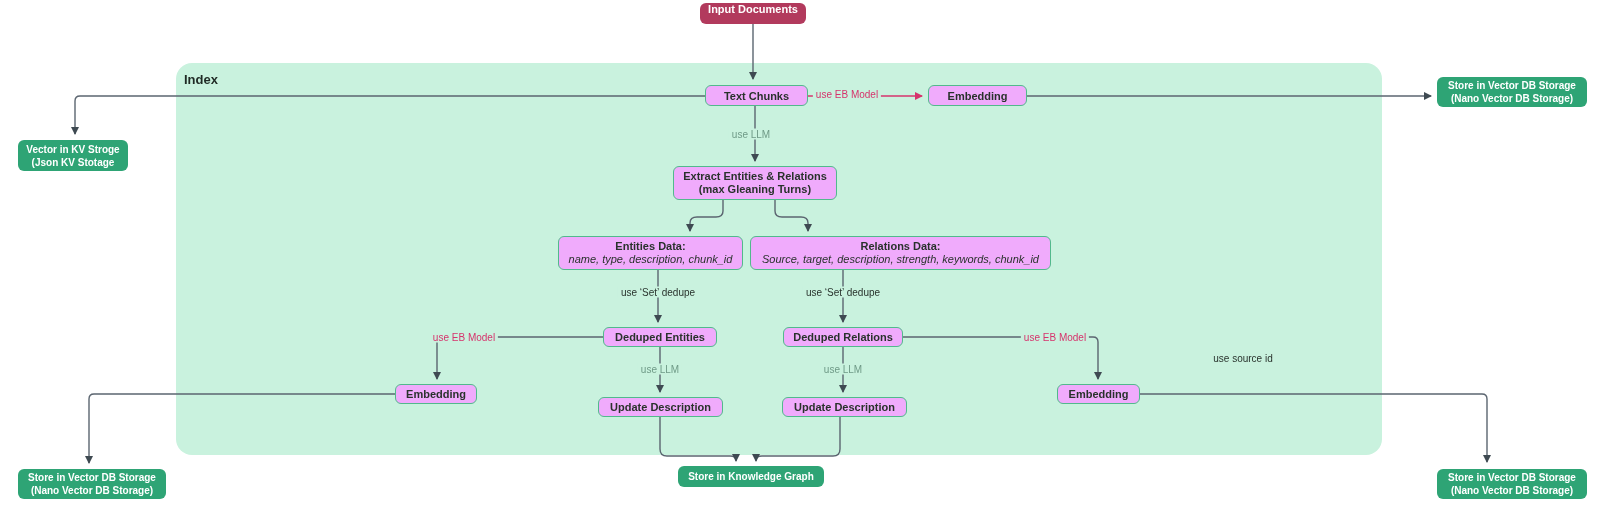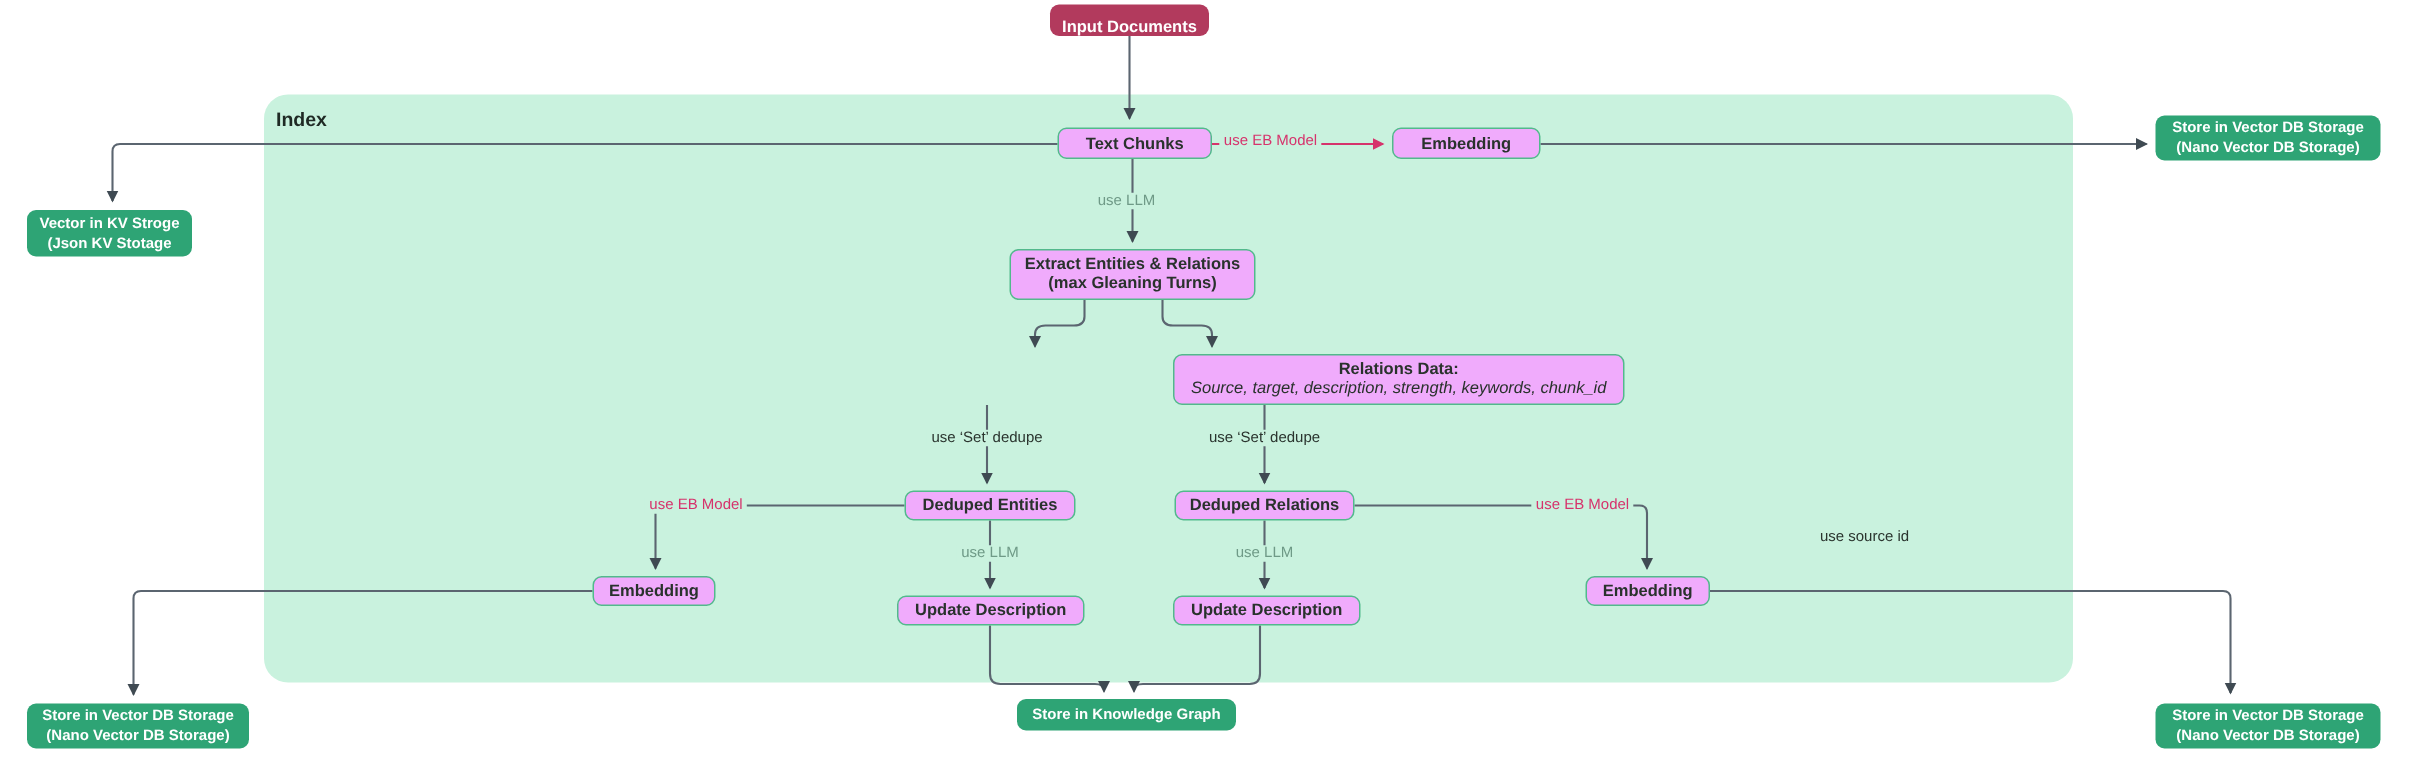--- a/index.html
+++ b/index.html
@@ -21,21 +21,21 @@
     font-size:11px;font-weight:bold;color:#29322c;text-align:center;white-space:nowrap;
   }
   .node.two-line{flex-direction:column;line-height:13px;}
   .node .fields{font-style:italic;font-weight:normal;}
   .storage{
     position:absolute;box-sizing:border-box;display:flex;flex-direction:column;align-items:center;justify-content:center;
     background:#2ea475;border-radius:6px;color:#ffffff;font-size:10px;font-weight:bold;
     line-height:13px;text-align:center;white-space:nowrap;
   }
   .input-node{
-    position:absolute;box-sizing:border-box;display:flex;align-items:flex-end;justify-content:center;
+    position:absolute;box-sizing:border-box;display:flex;align-items:flex-start;justify-content:center;
     background:#b23a5d;border-radius:6px;color:#ffffff;font-size:11px;font-weight:bold;white-space:nowrap;
   }
   .edge-label{
     position:absolute;transform:translate(-50%,-50%);
     font-size:10px;font-weight:normal;background:#c9f2de;padding:0 3px;white-space:nowrap;
   }
   .edge-label.red{color:#d6336c;}
   .edge-label.muted{color:#6f9a87;}
   .edge-label.dark{color:#2a342e;}
   .edge-label.nobg{background:transparent;}
@@ -113,22 +113,26 @@
   <div class="storage" style="left:18px;top:140px;width:110px;height:31px;">
     <span>Vector in KV Stroge</span>
     <span>(Json KV Stotage</span>
   </div>
 
   <div class="node two-line" style="left:673px;top:166px;width:164px;height:34px;">
     <span>Extract Entities &amp; Relations</span>
     <span>(max Gleaning Turns)</span>
   </div>
 
+  <div class="node two-line" style="left:558px;top:236px;width:185px;height:34px;">
+    <span>Entities Data:</span>
+    <span class="fields">name, type, description, chunk_id</span>
+  </div>
 
-  <div class="node two-line" style="left:750px;top:236px;width:301px;height:34px;margin-left:32px;">
+  <div class="node two-line" style="left:750px;top:236px;width:301px;height:34px;">
     <span>Relations Data:</span>
     <span class="fields">Source, target, description, strength, keywords, chunk_id</span>
   </div>
 
   <div class="node" style="left:603px;top:327px;width:114px;height:20px;">
     <span>Deduped Entities</span>
   </div>
 
   <div class="node" style="left:783px;top:327px;width:120px;height:20px;">
     <span>Deduped Relations</span>

